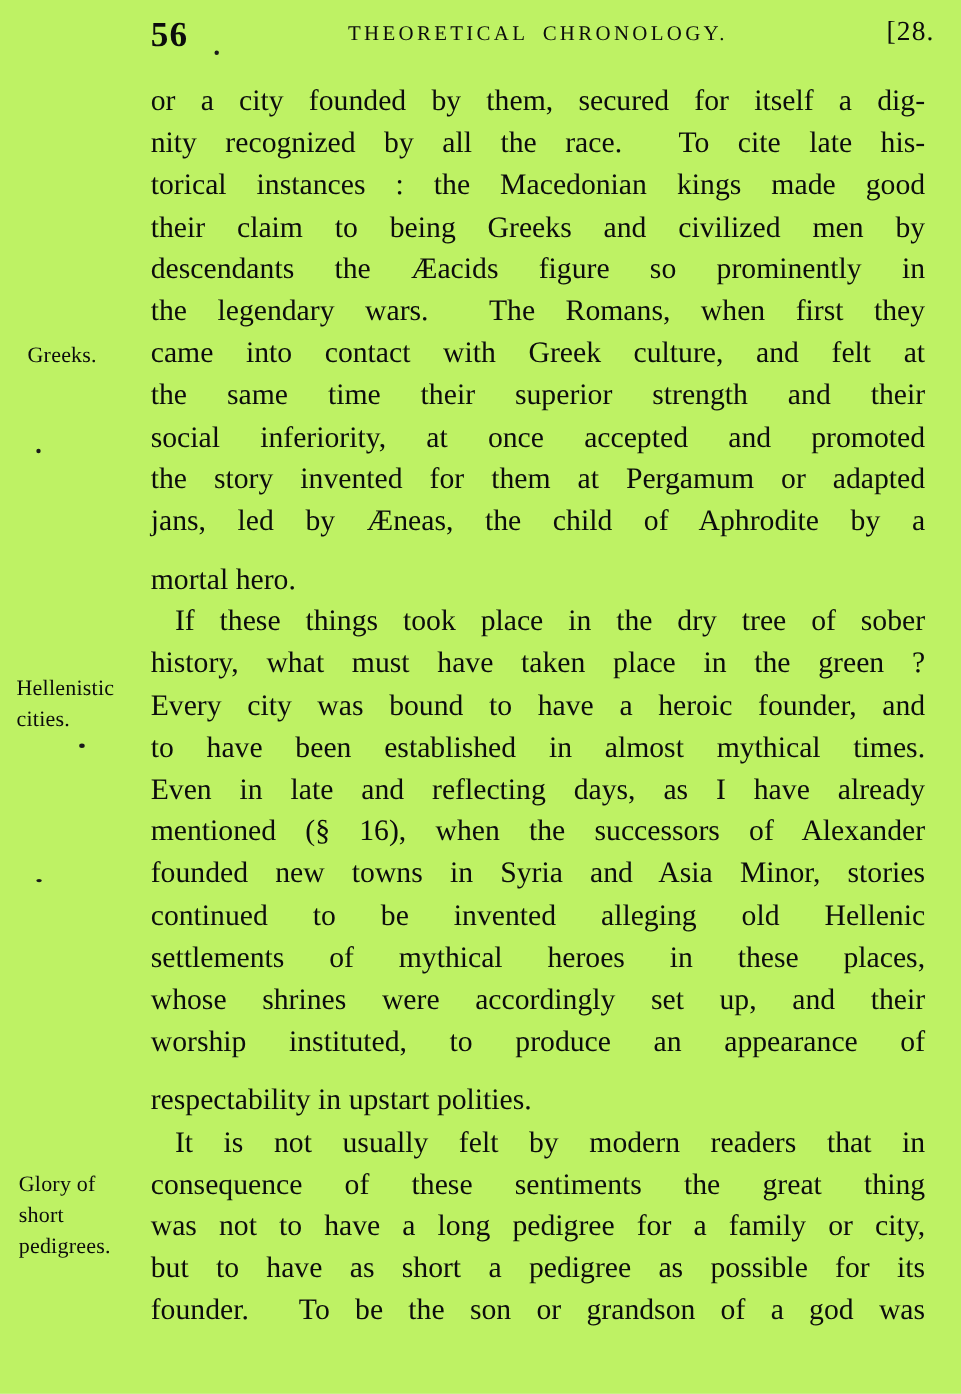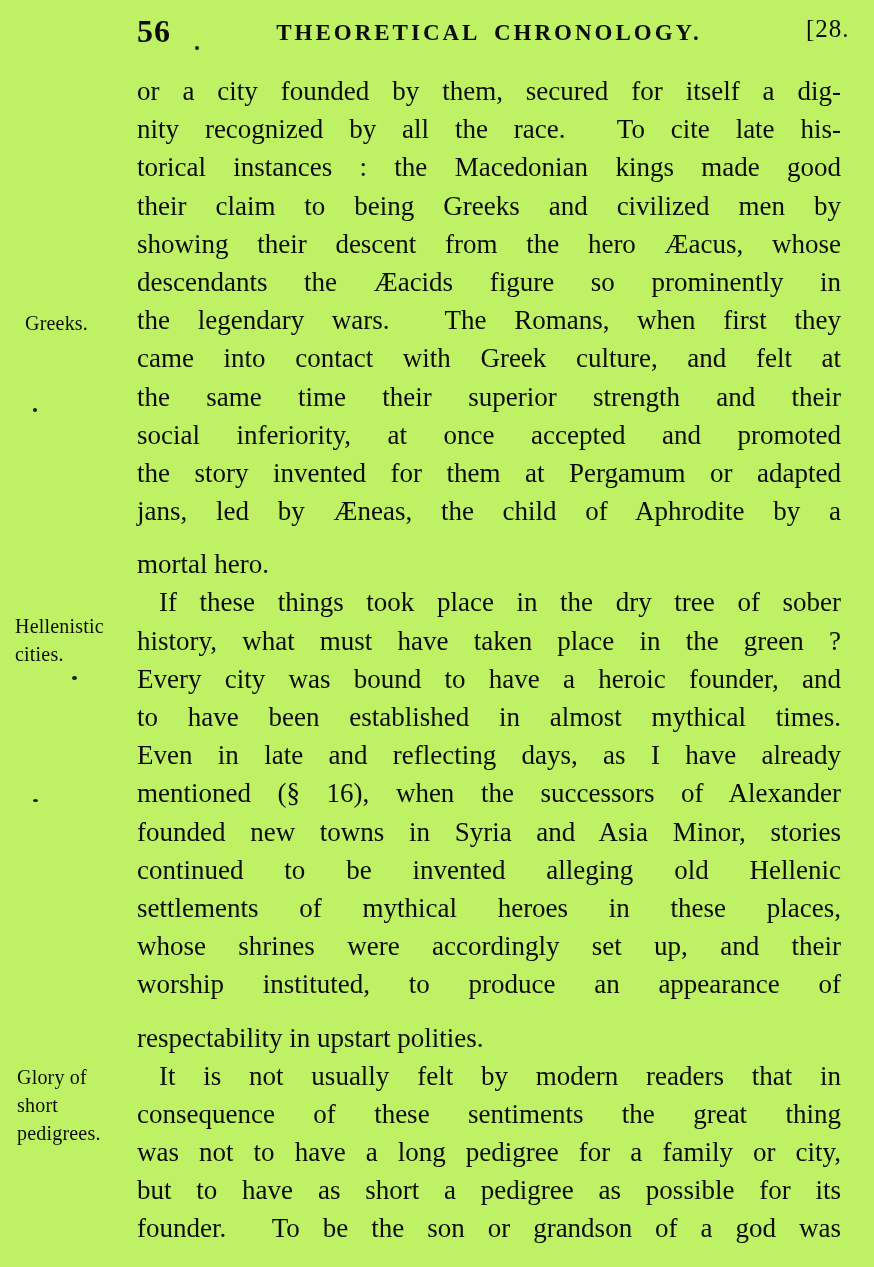--- a/index.html
+++ b/index.html
@@ -17,22 +17,22 @@
   }
 
   
   .running-head { position: absolute; top: 0; left: 0; width: 874px; height: 60px; }
   .page-number {
     position: absolute; left: 137px; top: 13px;
     font-size: 32px; font-weight: bold; letter-spacing: 1px;
   }
   .head-title {
     position: absolute; left: 137px; top: 20px; width: 704px;
-    text-align: center; font-size: 23px; letter-spacing: 3px;
-    word-spacing: 6px; font-weight: bold;
+    text-align: center; font-size: 19px; letter-spacing: 3px;
+    word-spacing: 6px; font-weight: normal;
   }
   .section-ref {
     position: absolute; left: 806px; top: 15px;
     font-size: 25px; letter-spacing: 1px;
   }
 
   
   .margin-note {
     position: absolute; width: 120px;
     font-size: 20px; line-height: 28px; letter-spacing: 0.2px;
@@ -86,21 +86,20 @@
     <span>Glory of</span>
     <span>short</span>
     <span>pedigrees.</span>
   </div>
 
   <div class="body-text">
     <div class="line">or a city founded by them, secured for itself a dig-</div>
     <div class="line">nity recognized by all the race.&nbsp; To cite late his-</div>
     <div class="line">torical instances : the Macedonian kings made good</div>
     <div class="line">their claim to being Greeks and civilized men by</div>
-    <div class="line">showing their descent from the hero Æacus, whose</div>
     <div class="line">descendants the Æacids figure so prominently in</div>
     <div class="line">the legendary wars.&nbsp; The Romans, when first they</div>
     <div class="line">came into contact with Greek culture, and felt at</div>
     <div class="line">the same time their superior strength and their</div>
     <div class="line">social inferiority, at once accepted and promoted</div>
     <div class="line">the story invented for them at Pergamum or adapted</div>
     <div class="line">jans, led by Æneas, the child of Aphrodite by a</div>
     <div class="line end">mortal hero.</div>
     <div class="line indent">If these things took place in the dry tree of sober</div>
     <div class="line">history, what must have taken place in the green ?</div>

